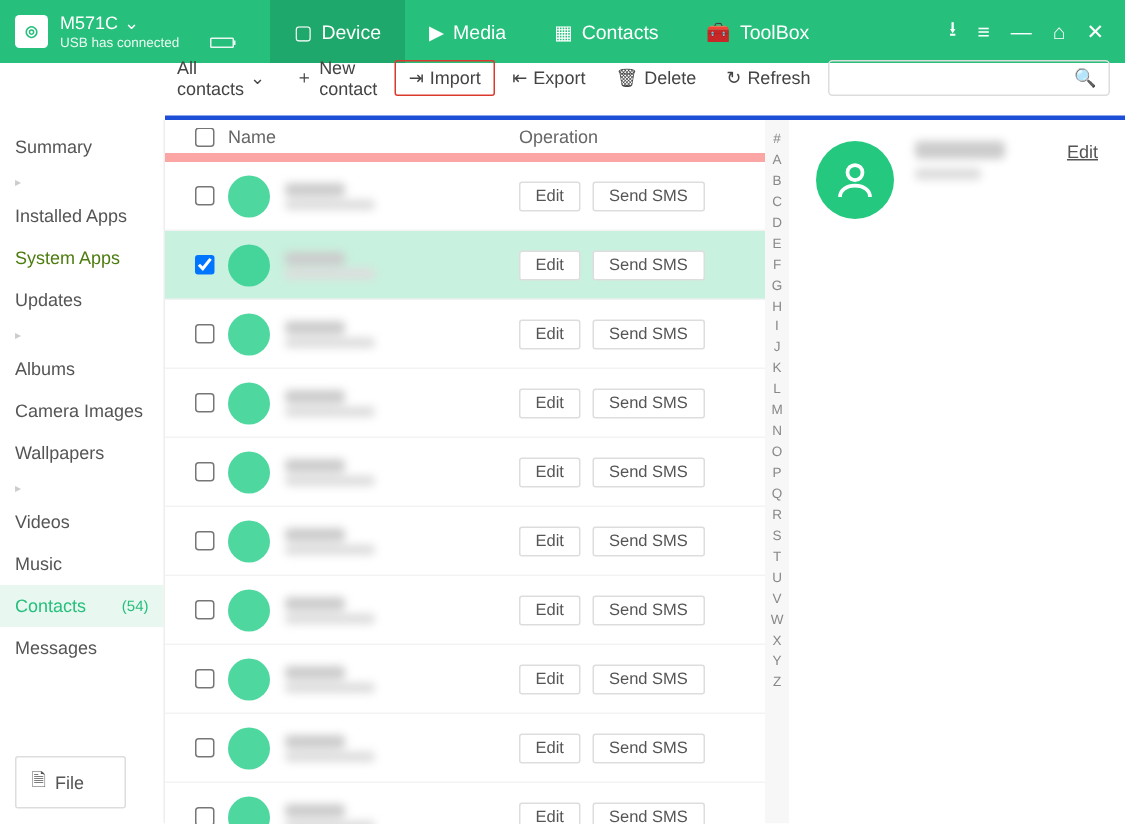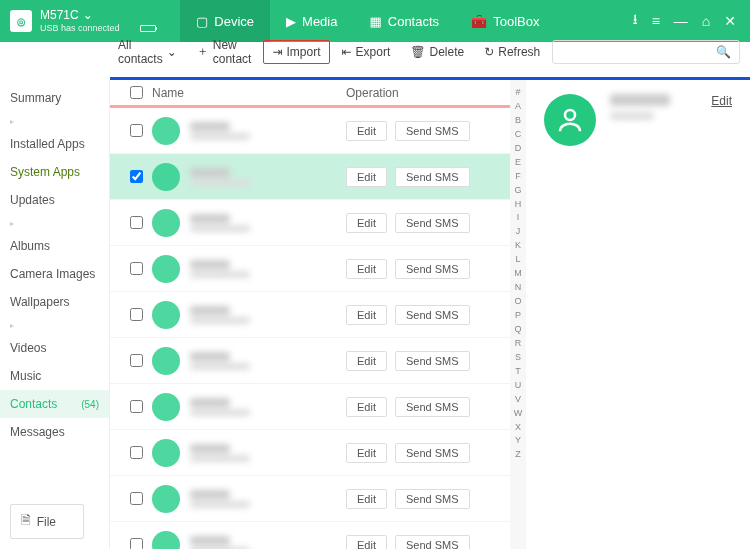--- a/index.html
+++ b/index.html
@@ -24,21 +24,21 @@
 .schbox{margin-left:auto;width:200px;height:24px;border:1px solid #ddd;border-radius:3px;display:flex;align-items:center;padding:0 8px;color:#aaa}
 .schbox input{border:0;outline:0;flex:1;font-size:12px}
 .body{display:flex;height:469px}
 .sidebar{width:110px;border-right:1px solid #eee;display:flex;flex-direction:column;padding-top:4px}
 .sitem{padding:7px 10px;font-size:12px;color:#555;cursor:pointer;display:flex;align-items:center;justify-content:space-between}
 .sitem.active{background:#e8f8f0;color:#26bf7c}
 .ssep{height:18px;display:flex;align-items:center;padding-left:10px;color:#ccc}
 .sbtm{margin-top:auto;padding:10px}
 .filebtn{border:1px solid #ddd;padding:6px 10px;display:flex;align-items:center;gap:6px;cursor:pointer;border-radius:2px;width:74px}
 .list{flex:1;display:flex;flex-direction:column;overflow:hidden}
-.lhead{display:flex;align-items:center;height:28px;border-bottom:3px solid #fca5a5;padding:0 10px;font-size:12px;color:#666}
+.lhead{display:flex;align-items:center;height:28px;border-bottom:6px solid #fca5a5;padding:0 10px;font-size:12px;color:#666}
 .chk{width:32px;display:flex;justify-content:center}
 .cname{flex:1}
 .cop{width:154px}
 .rows{flex:1;overflow-y:auto}
 .row{display:flex;align-items:center;height:46px;padding:0 10px;border-bottom:1px solid #f3f3f3}
 .row.sel{background:#c9f1df}
 .av{width:28px;height:28px;border-radius:50%;background:#2fd08e;margin-right:10px;filter:blur(0.5px);opacity:.85}
 .ntxt{flex:1;filter:blur(3px);color:#bbb;display:flex;flex-direction:column;gap:2px}
 .blob1{width:40px;height:9px;background:#ccc;border-radius:3px}
 .blob2{width:60px;height:7px;background:#ddd;border-radius:3px}

